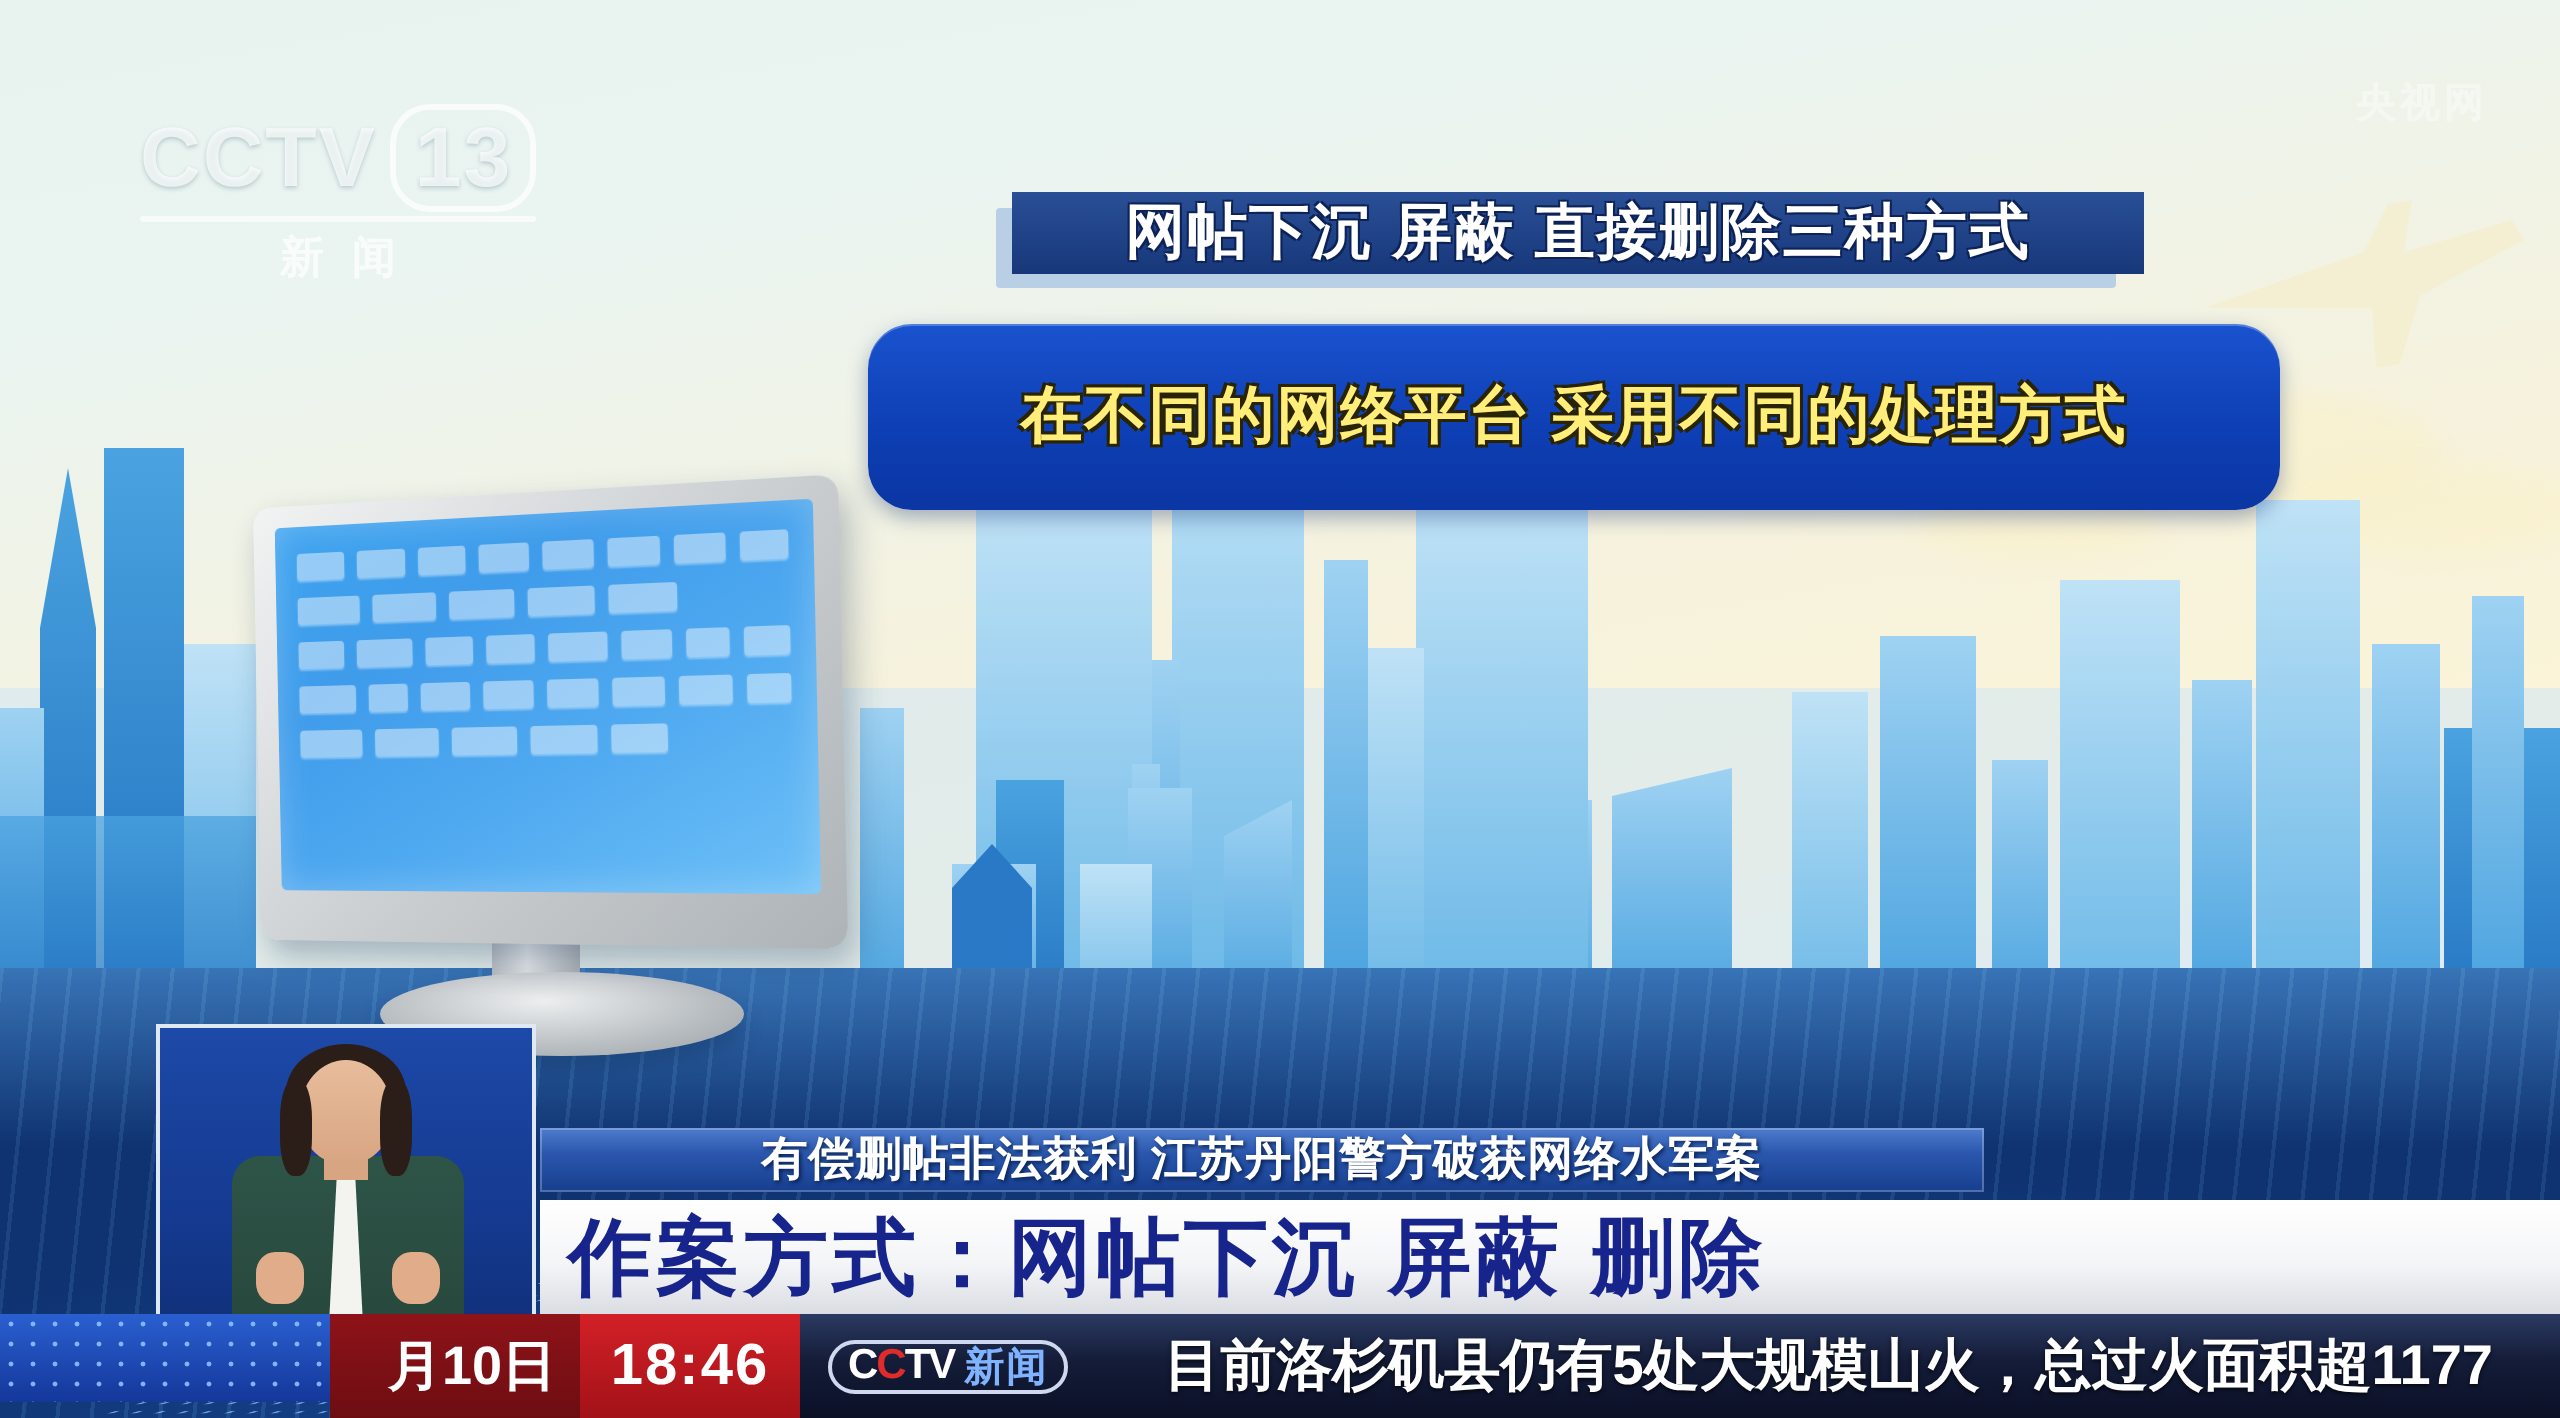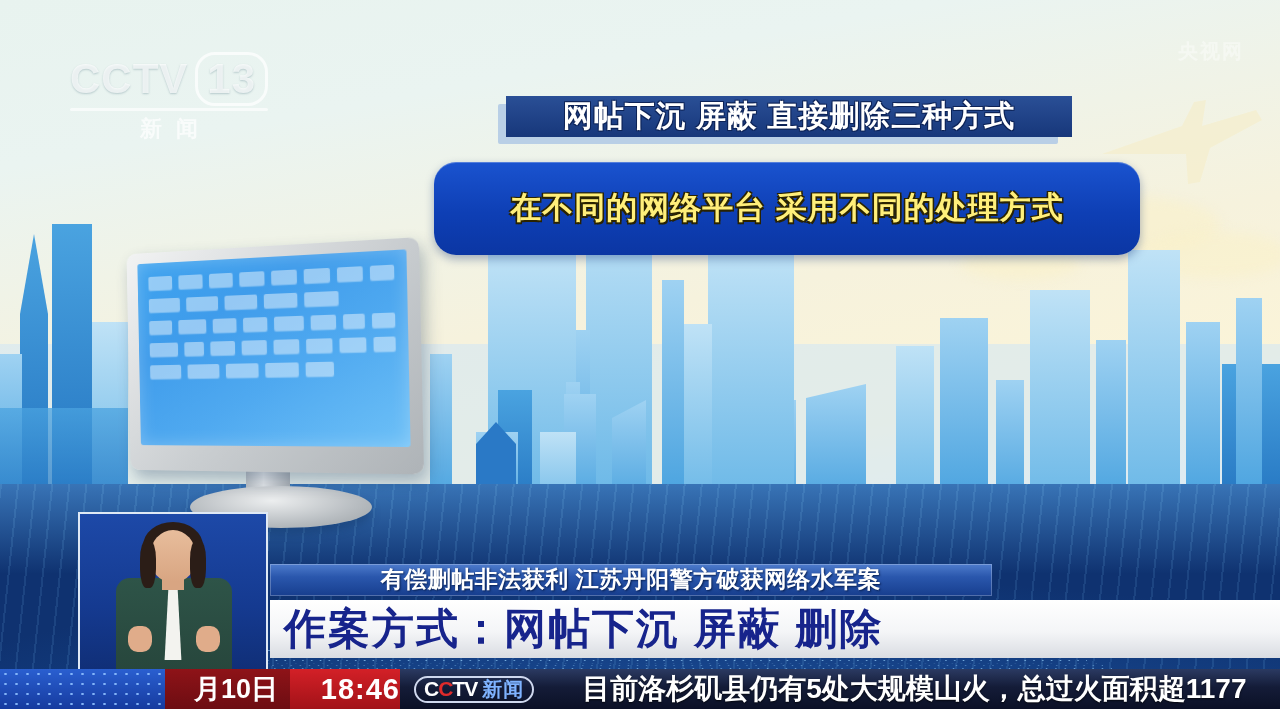--- a/index.html
+++ b/index.html
@@ -158,31 +158,31 @@
     position:absolute;left:270px;top:600px;width:1010px;height:58px;
     background:linear-gradient(180deg,#ffffff 0%,#f4f5f7 55%,#d9dce2 100%);
     display:flex;align-items:center;
   }
   .lt-sub span{
     font:bold 42px "Liberation Sans",sans-serif;color:#17248c;letter-spacing:2px;
     white-space:nowrap;padding-left:14px;
   }
 
   
-  .ticker{position:absolute;left:0;bottom:0;width:1280px;height:40px;display:flex;}
+  .ticker{position:absolute;left:0;bottom:0;width:1280px;height:52px;display:flex;}
   .tk-blue{width:165px;height:44px;
     background:radial-gradient(circle,#2a5fd0,#16399b);
     background-image:radial-gradient(circle,rgba(140,190,255,.9) 1px,rgba(0,0,0,0) 1.4px),
                      linear-gradient(180deg,#2a5fd0,#14379a);
     background-size:11px 10px,100% 100%;}
   .tk-date{flex:0 0 125px;background:linear-gradient(180deg,#8e1318,#6d0d12);
     display:flex;align-items:center;justify-content:flex-end;padding-right:12px;box-sizing:border-box;}
   .tk-date span{font:bold 27px "Liberation Sans",sans-serif;color:#fff;}
   .tk-time{flex:0 0 110px;background:linear-gradient(180deg,#d32027,#a21218);
-    display:flex;align-items:center;justify-content:flex-end;}
+    display:flex;align-items:center;justify-content:center;}
   .tk-time span{font:bold 29px "Liberation Sans",sans-serif;color:#fff;letter-spacing:1px;}
   .tk-body{flex:1;background:linear-gradient(180deg,#2b3a62 0%,#141c38 45%,#0b1026 100%);
     display:flex;align-items:center;gap:12px;padding-left:14px;overflow:hidden;}
   .tk-logo{display:flex;align-items:center;border:2px solid #cfd8ee;border-radius:16px;
     padding:1px 8px;height:27px;box-sizing:border-box;flex:0 0 auto;}
   .tk-cctv{font:bold 21px "Liberation Sans",sans-serif;color:#fff;letter-spacing:-1px;}
   .tk-cctv i{color:#e02b2b;font-style:normal;}
   .tk-xw{font:bold 20px "Liberation Sans",sans-serif;color:#7fb3ff;margin-left:5px;letter-spacing:1px;}
   .tk-text{font:bold 28px "Liberation Sans",sans-serif;color:#fff;white-space:nowrap;
     text-shadow:0 1px 2px rgba(0,0,0,.7);margin-left:36px;}

